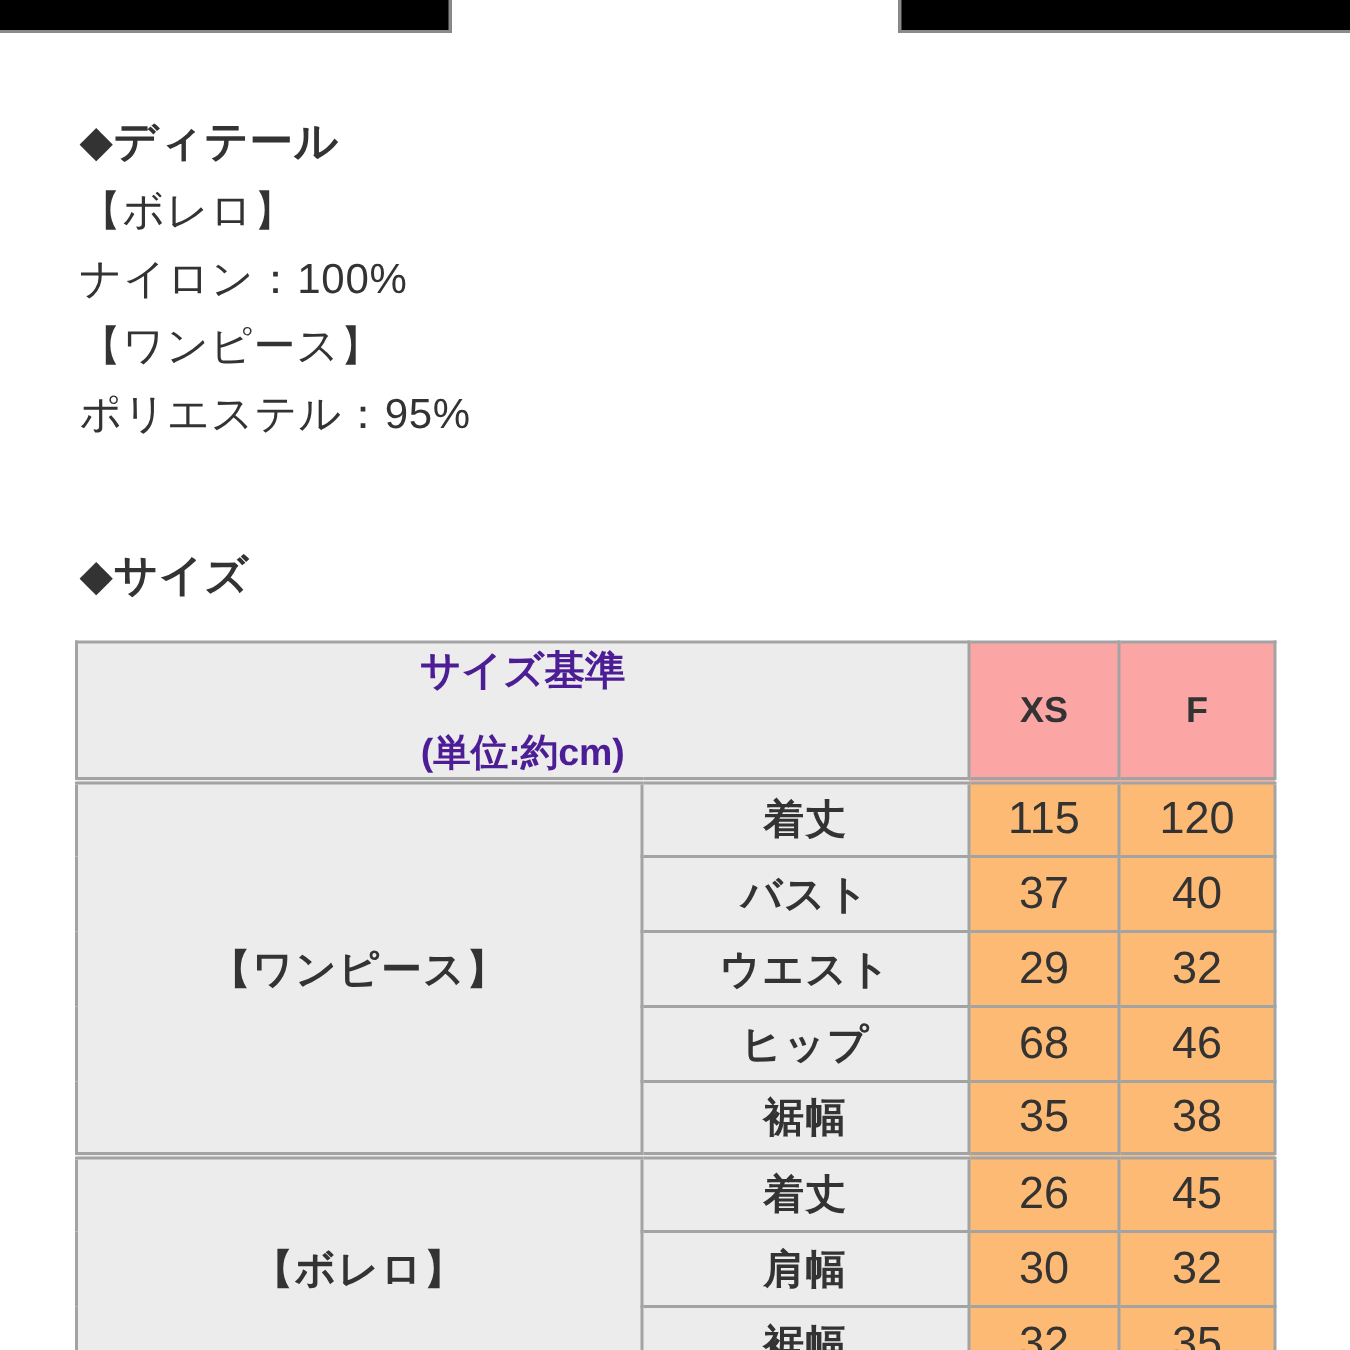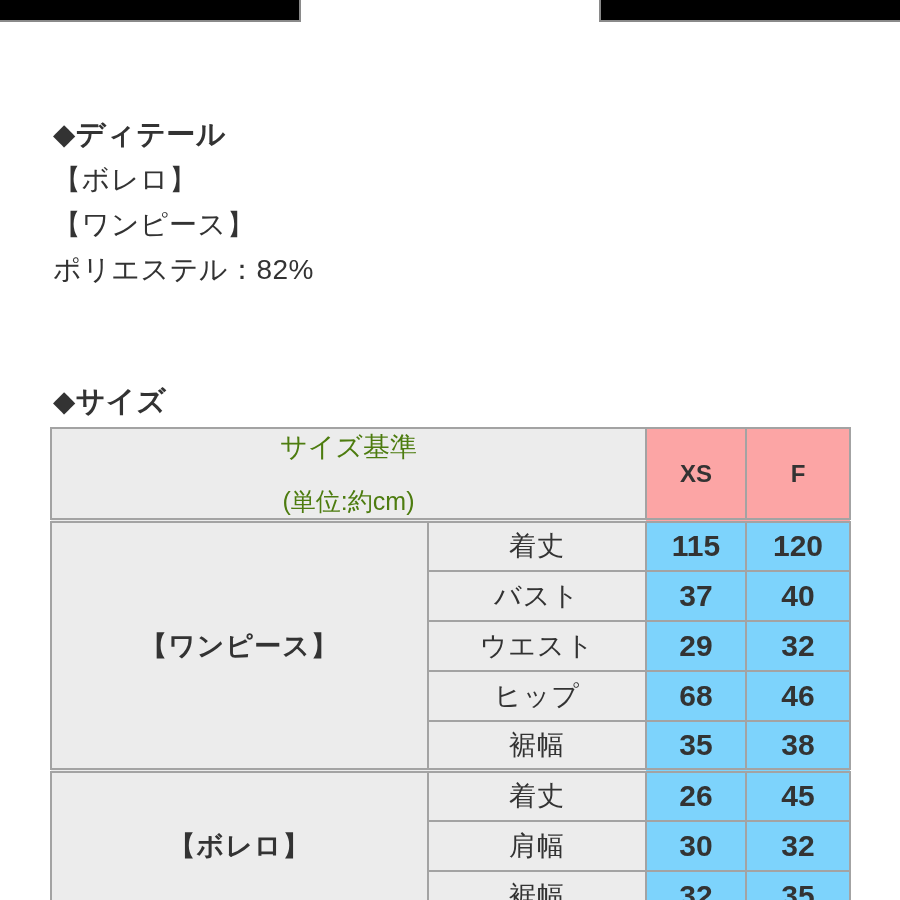--- a/index.html
+++ b/index.html
@@ -35,35 +35,34 @@
   }
 
   
   .details {
     position: absolute;
     left: 53px;
     top: 73px;
     font-size: 28px;
     line-height: 45px;
     letter-spacing: 0.5px;
-    margin-top: 39px;
   }
   .details .heading {
     font-weight: 700;
     font-size: 29px;
   }
   .details .line {
     font-weight: 400;
   }
 
   
   .size-heading {
     position: absolute;
     left: 53px;
-    top: 379px;
+    top: 362px;
     font-size: 29px;
     font-weight: 700;
     line-height: 45px;
     letter-spacing: 0.5px;
   }
 
   
   .size-table {
     position: absolute;
     left: 50px;
@@ -81,62 +80,63 @@
   }
   .size-table thead tr { height: 90px; }
   .size-table tbody tr { height: 50px; }
   
   .size-table tbody tr:first-child th,
   .size-table tbody tr:first-child td {
     border-top: 5px double #a3a3a3;
   }
   .hdr-cell {
     background: #ececec;
-    font-weight: 400;
+    font-weight: 700;
     font-size: 27px;
-    color: #4d7c0f;
+    color: #4c1d95;
   }
   .hdr-unit {
     font-size: 25px;
     margin-top: 20px;
   }
   .col-hdr {
     background: #fca5a5;
     font-weight: 700;
     font-size: 24px;
   }
   .cat-cell {
     background: #ececec;
     font-weight: 700;
     font-size: 27px;
     letter-spacing: 1px;
   }
   .lbl-cell {
     background: #ececec;
-    font-weight: 400;
+    font-weight: 700;
     font-size: 27px;
     letter-spacing: 1px;
   }
   .val-cell {
-    background: #7dd3fc;
-    font-weight: 700;
+    background: #fdba74;
+    font-weight: 400;
     font-size: 30px;
   }
 </style>
 </head>
 <body>
 
 <div class="strip strip-left"></div>
 <div class="strip strip-right"></div>
 
 <div class="details">
   <div class="heading">◆ディテール</div>
   <div class="line">【ボレロ】</div>
+  <div class="line">ナイロン：100%</div>
   <div class="line">【ワンピース】</div>
-  <div class="line">ポリエステル：82%</div>
+  <div class="line">ポリエステル：95%</div>
 </div>
 
 <div class="size-heading">◆サイズ</div>
 
 <table class="size-table">
   <colgroup>
     <col style="width:377px">
     <col style="width:218px">
     <col style="width:100px">
     <col style="width:104px">

